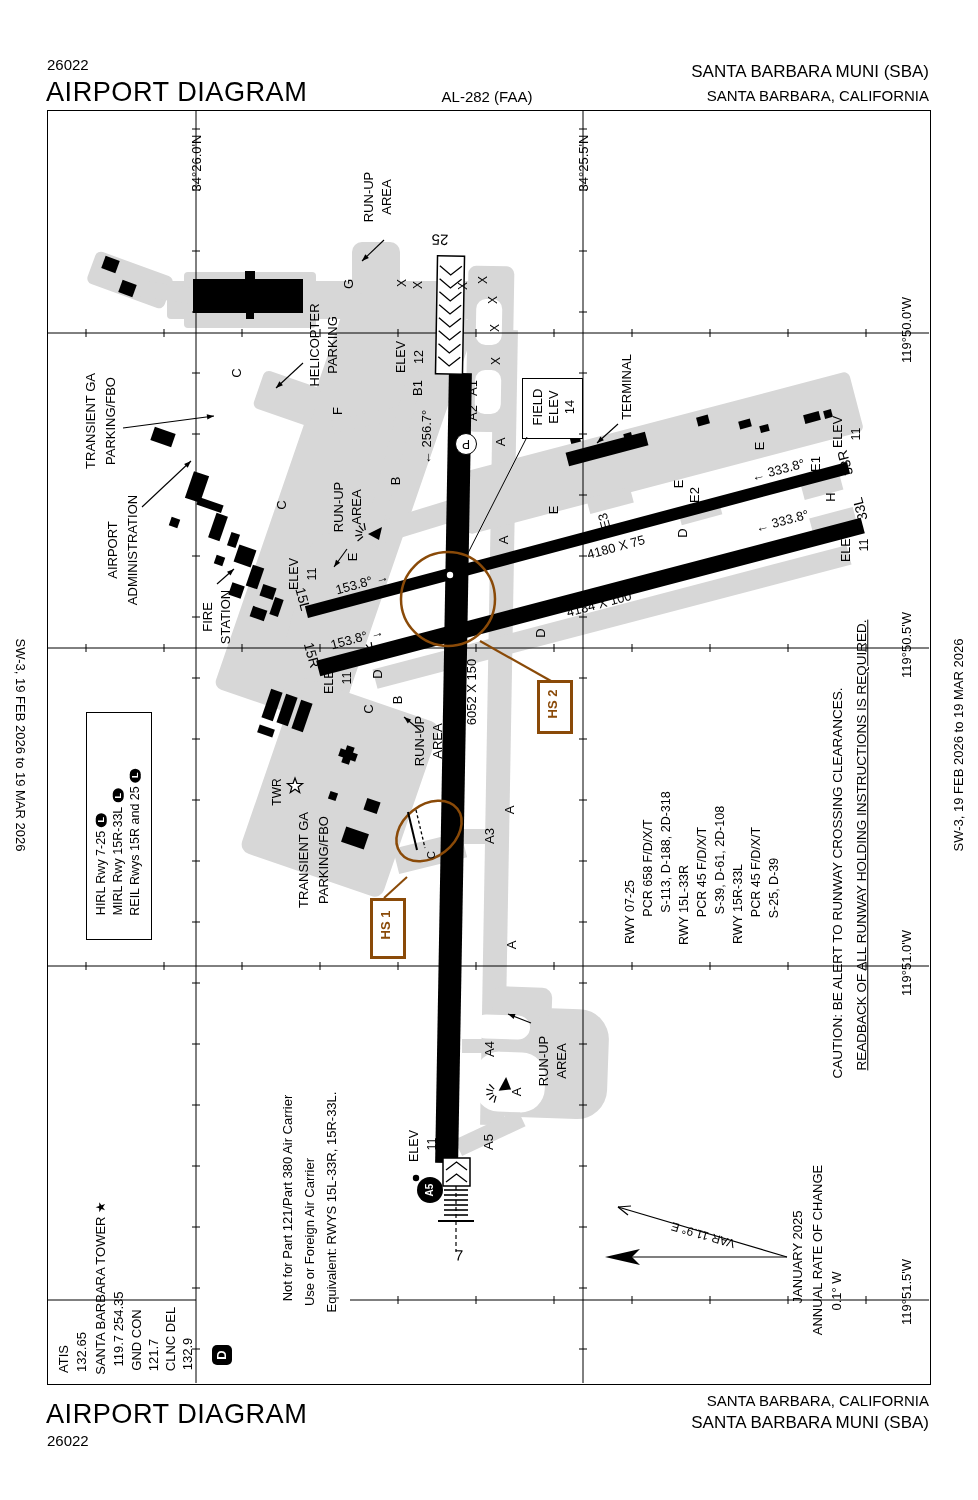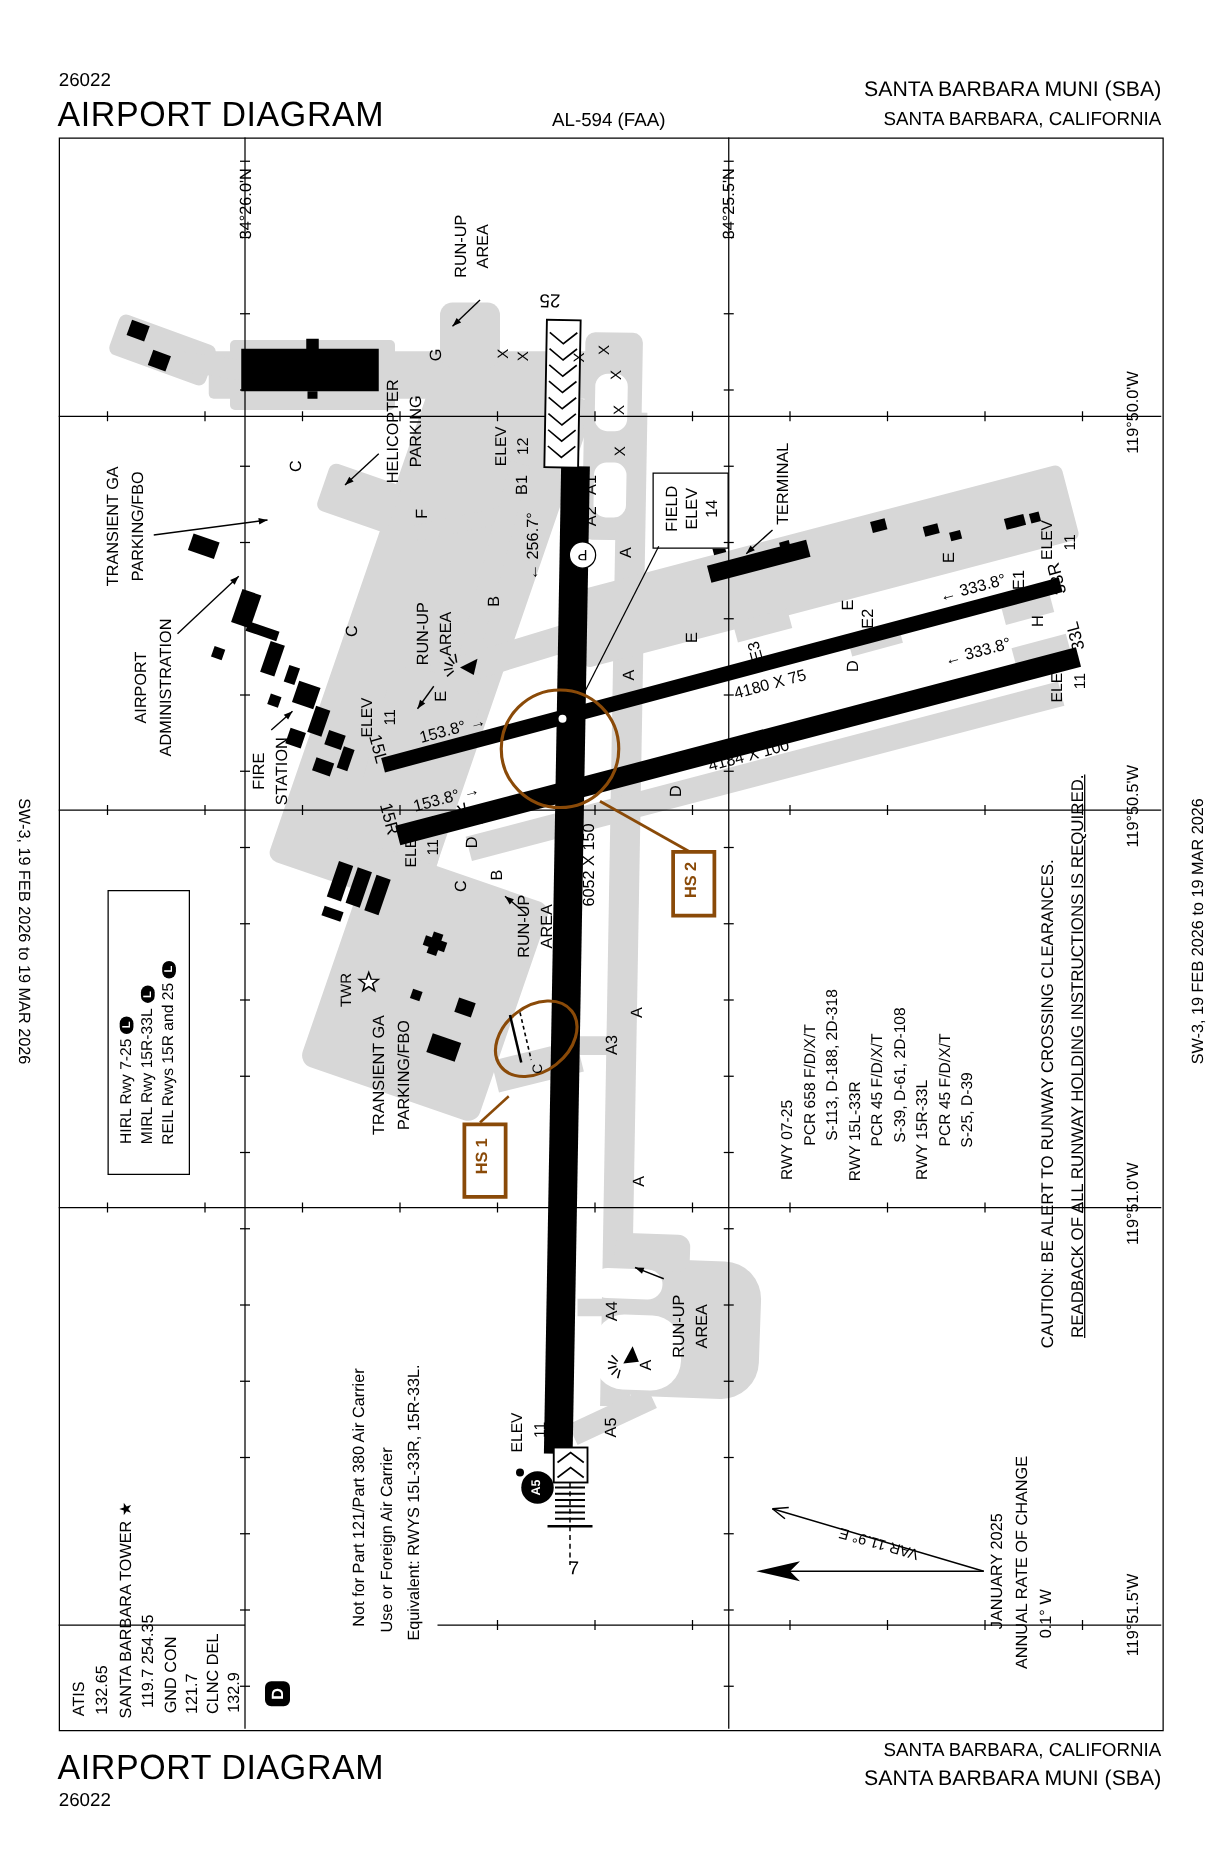--- a/index.html
+++ b/index.html
@@ -26,21 +26,21 @@
   .hdr{position:absolute;white-space:nowrap;}
   svg{position:absolute;left:0;top:0;}
 </style>
 </head>
 <body>
 
 <div class="page">
 
   <div class="hdr" style="left:47px;top:56px;font-size:15px;">26022</div>
   <div class="hdr" style="left:46px;top:76px;font-size:28px;letter-spacing:.5px;transform:scaleX(.97);transform-origin:left;">AIRPORT DIAGRAM</div>
-  <div class="hdr" style="left:487px;top:88px;font-size:15px;transform:translateX(-50%);">AL-594 (FAA)</div>
+  <div class="hdr" style="left:487px;top:88px;font-size:15px;transform:translateX(-50%);">AL-282 (FAA)</div>
   <div class="hdr" style="right:49px;top:62px;font-size:17px;">SANTA BARBARA MUNI (SBA)</div>
   <div class="hdr" style="right:49px;top:87px;font-size:15px;">SANTA BARBARA, CALIFORNIA</div>
 
   <div class="hdr" style="left:46px;top:1398px;font-size:28px;letter-spacing:.5px;transform:scaleX(.97);transform-origin:left;">AIRPORT DIAGRAM</div>
   <div class="hdr" style="left:47px;top:1432px;font-size:15px;">26022</div>
   <div class="hdr" style="right:49px;top:1392px;font-size:15px;">SANTA BARBARA, CALIFORNIA</div>
   <div class="hdr" style="right:49px;top:1413px;font-size:17px;">SANTA BARBARA MUNI (SBA)</div>
 
   <div class="lbl" style="left:20px;top:745px;font-size:13px;transform:translate(-50%,-50%) rotate(90deg);">SW-3, 19 FEB 2026 to 19 MAR 2026</div>
   <div class="lbl" style="left:958px;top:745px;font-size:13px;transform:translate(-50%,-50%) rotate(-90deg);">SW-3, 19 FEB 2026 to 19 MAR 2026</div>

